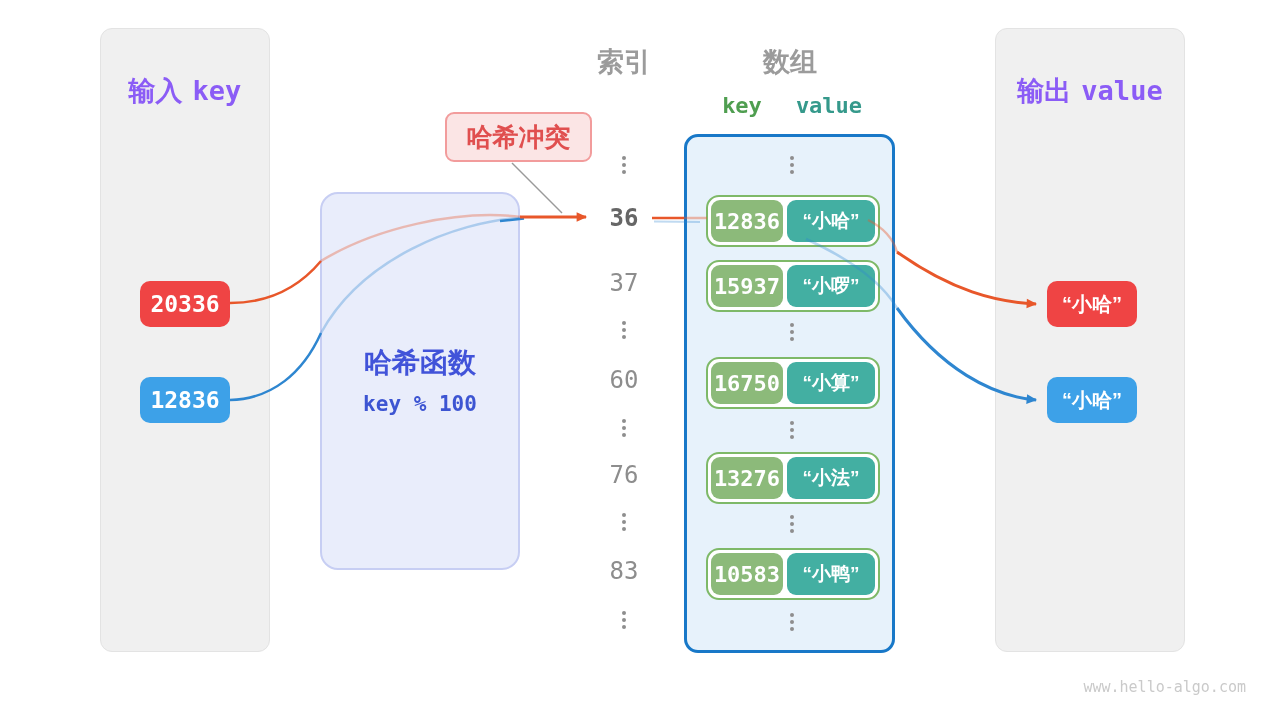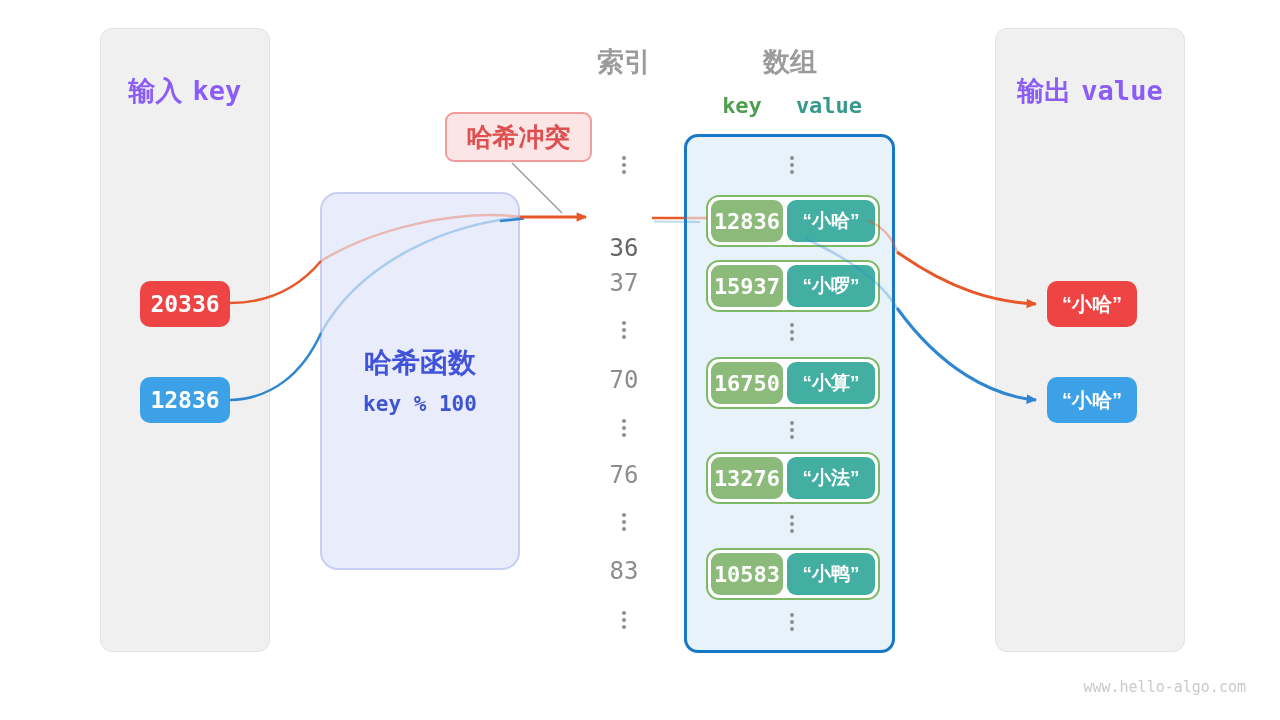--- a/index.html
+++ b/index.html
@@ -35,21 +35,21 @@
        background:#fbe5e5;border:2px solid #f29c9c;border-radius:9px;
        display:flex;align-items:center;justify-content:center;
        font-size:26px;font-weight:bold;color:#e04f4f;}
 
   
   .col-title{position:absolute;top:44px;text-align:center;font-size:27px;
              font-weight:bold;color:#9b9b9b;}
   .idx{position:absolute;left:584px;width:80px;text-align:center;
        transform:translateY(-50%);font-family:"DejaVu Sans Mono",monospace;
        font-size:24px;color:#8d8d8d;}
-  .idx.hot{font-weight:normal;color:#666666;margin-top:30px;}
+  .idx.hot{font-weight:bold;color:#666666;}
 
   
   .dots{position:absolute;transform:translate(-50%,-50%);display:flex;
         flex-direction:column;gap:3px;align-items:center;}
   .dots .dot{width:4px;height:4px;border-radius:50%;background:#8e8e8e;}
 
   
   .kv-header{position:absolute;left:703px;top:93px;width:174px;display:flex;
              font-family:"DejaVu Sans Mono",monospace;font-size:22px;font-weight:600;}
   .kv-header .k{width:78px;text-align:center;color:#4f9e50;}
@@ -97,21 +97,21 @@
       <div class="dot"></div>
       <div class="dot"></div>
     </div>
   <div class="idx hot" style="top:218px;">36</div>
   <div class="idx" style="top:283px;">37</div>
   <div class="dots" style="left:624px;top:330px;">
       <div class="dot"></div>
       <div class="dot"></div>
       <div class="dot"></div>
     </div>
-  <div class="idx" style="top:380px;">70</div>
+  <div class="idx" style="top:380px;">60</div>
   <div class="dots" style="left:624px;top:428px;">
       <div class="dot"></div>
       <div class="dot"></div>
       <div class="dot"></div>
     </div>
   <div class="idx" style="top:475px;">76</div>
   <div class="dots" style="left:624px;top:522px;">
       <div class="dot"></div>
       <div class="dot"></div>
       <div class="dot"></div>

